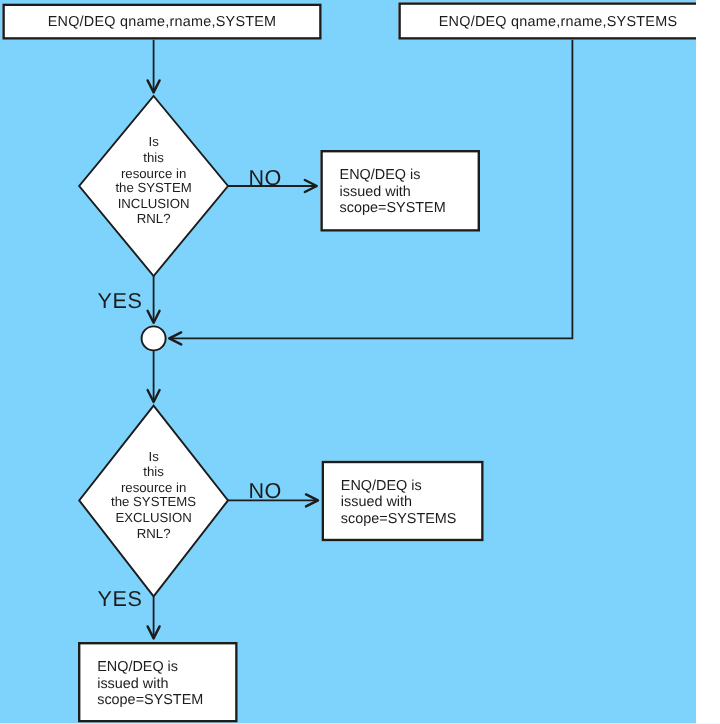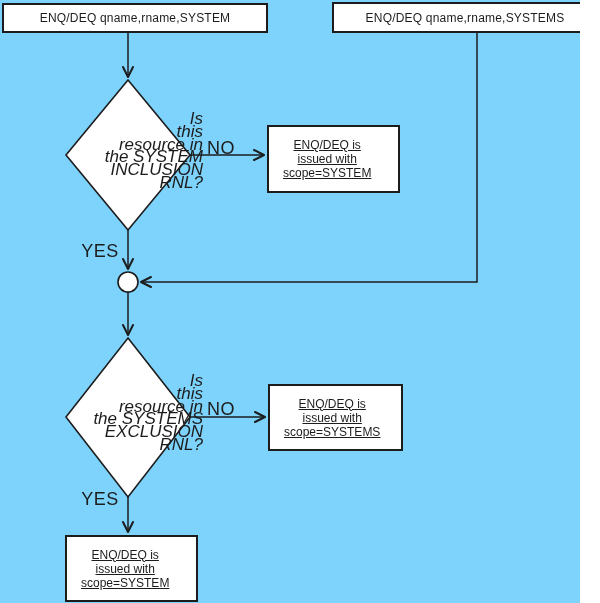--- a/index.html
+++ b/index.html
@@ -35,30 +35,28 @@
     justify-content: center;
     text-align: center;
     font-size: 12px;
     letter-spacing: 0.2px;
   }
   .process-node {
     padding-left: 14px;
     font-size: 12px;
     line-height: 14px;
     white-space: pre-line;
-    text-align: center;
-    text-decoration: underline;
+    text-align: left;
   }
   .diamond-label {
     position: absolute;
-    text-align: right;
-    font-size: 17px;
+    text-align: center;
+    font-size: 11px;
     line-height: 12.8px;
     white-space: pre-line;
-    font-style: italic;
   }
   .edge-label {
     position: absolute;
     width: 44px;
     text-align: center;
     font-size: 18px;
     letter-spacing: 0.5px;
   }
 </style>
 </head>

